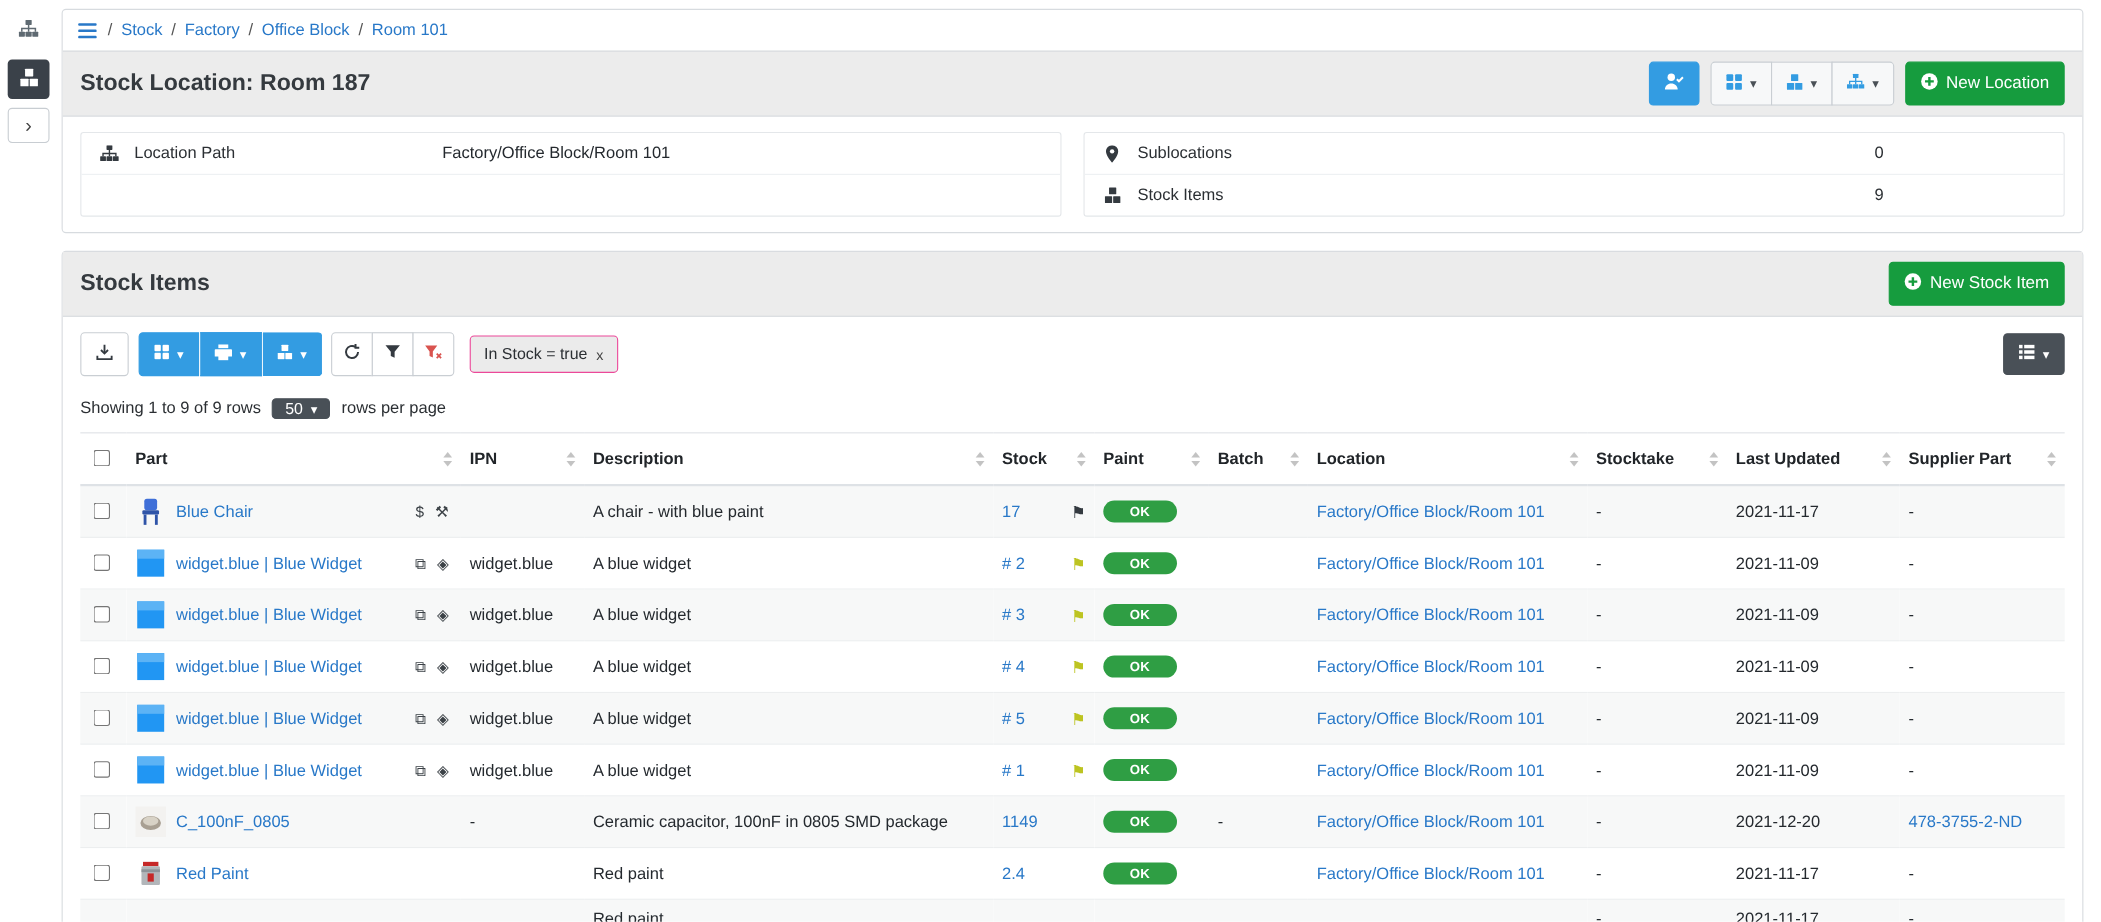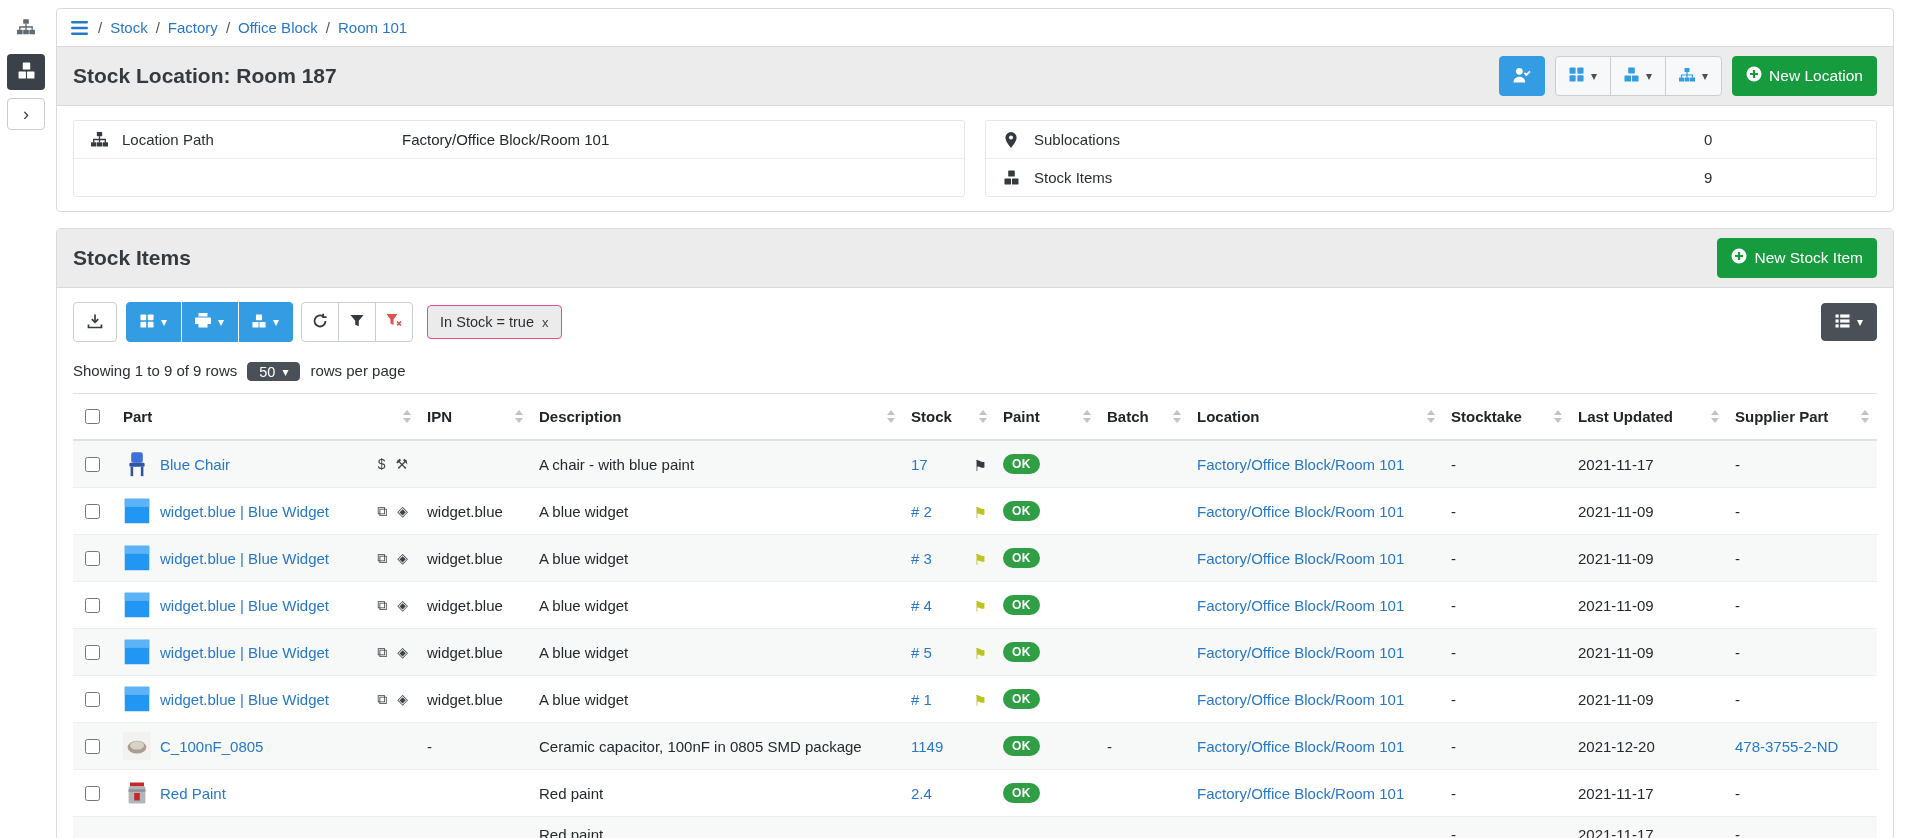--- a/index.html
+++ b/index.html
@@ -90,21 +90,21 @@
   .w-stock{width:92px}.w-status{width:104px}.w-batch{width:90px}.w-location{width:254px}
   .w-stocktake{width:127px}.w-last-updated{width:157px}.w-supplier-part{width:150px}
   .part-cell{display:flex;align-items:center;gap:9px}
   .thumb{width:28px;height:28px;flex:0 0 28px;display:flex;align-items:center;justify-content:center}
   .thumb svg{width:28px;height:28px}
   .part-badges{margin-left:auto;color:#3c4247;font-size:14px;letter-spacing:3px;white-space:nowrap}
   .stock-cell{display:flex;align-items:flex-end;justify-content:space-between}
   .flag{font-size:15px;line-height:1}
   .flag.dark{color:#343a40}
   .flag.yellow{color:#bdc421}
-  .badge-ok{display:inline-block;background:var(--badge);color:#fff;font-size:12px;font-weight:700;padding:3px 9px;border-radius:10px;letter-spacing:.3px}
+  .badge-ok{display:inline-block;background:var(--badge);color:#fff;font-size:12px;font-weight:700;padding:3px 24px;border-radius:10px;letter-spacing:.3px}
   input[type=checkbox]{width:15px;height:15px}
 
   .bottom-accent{height:5px;background:#2196f3;border-radius:3px 3px 0 0;margin-top:18px}
 </style>
 </head>
 <body>
 
 <div class="app">
 
   <aside class="sidebar">

